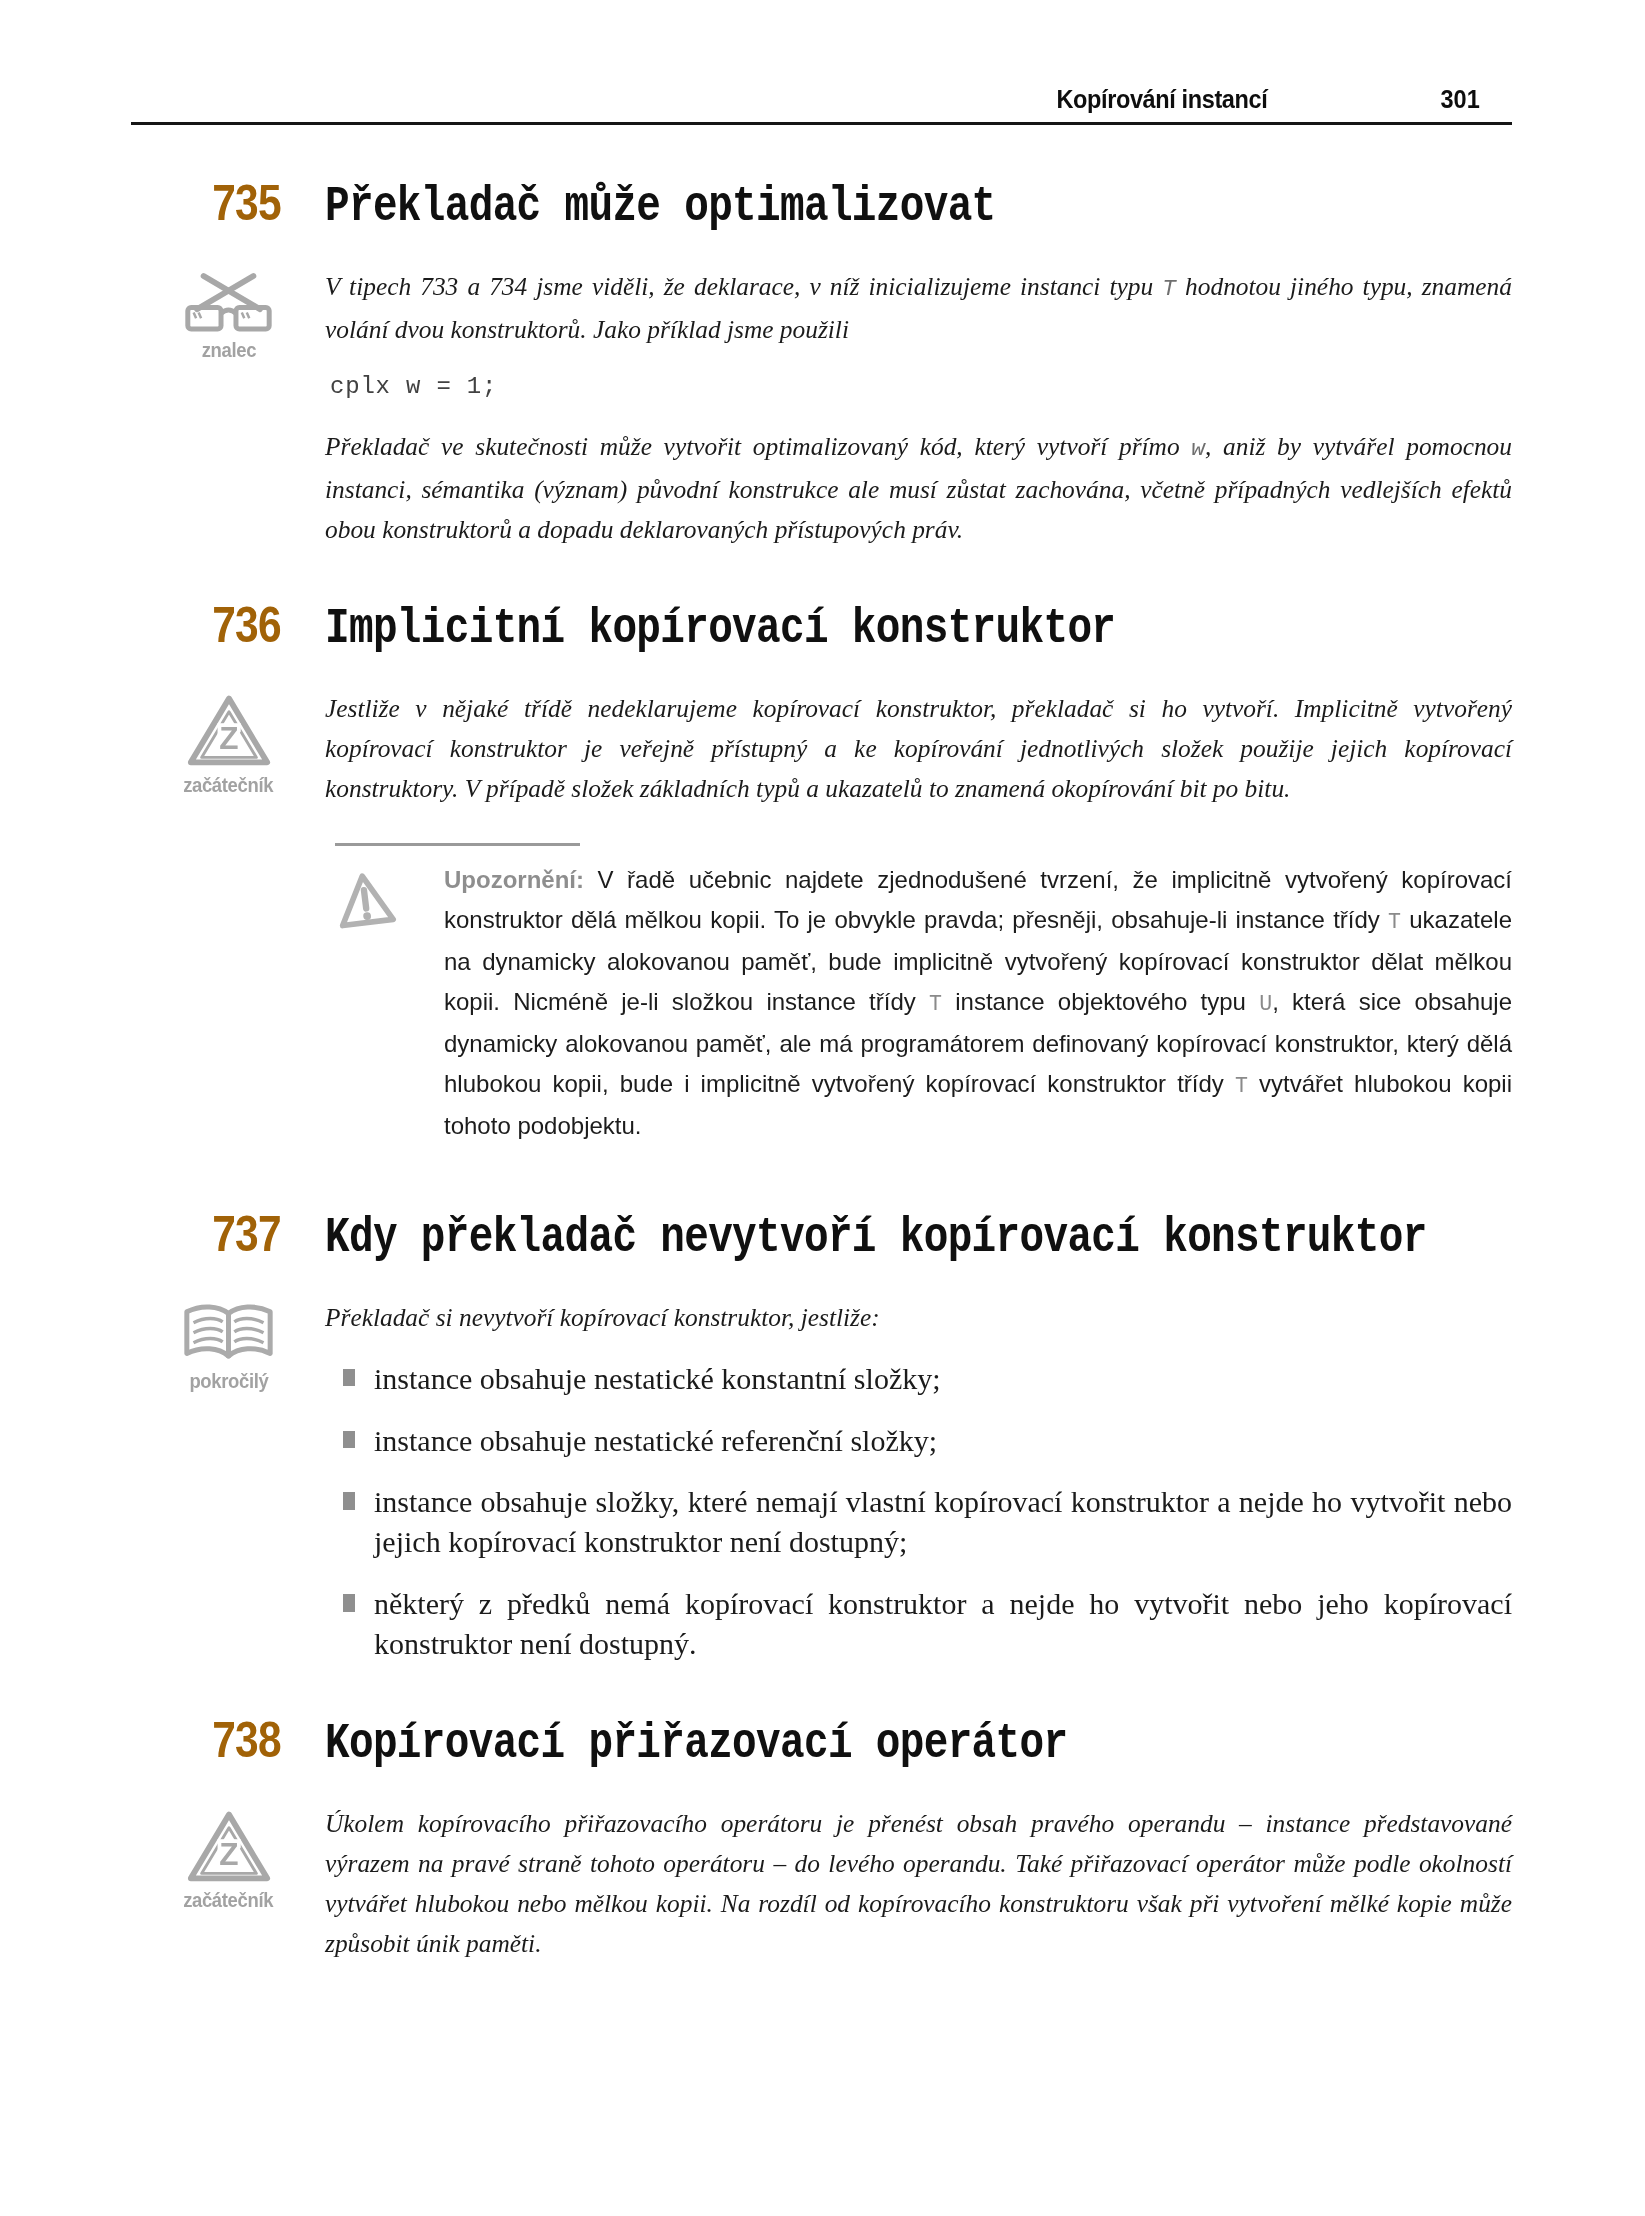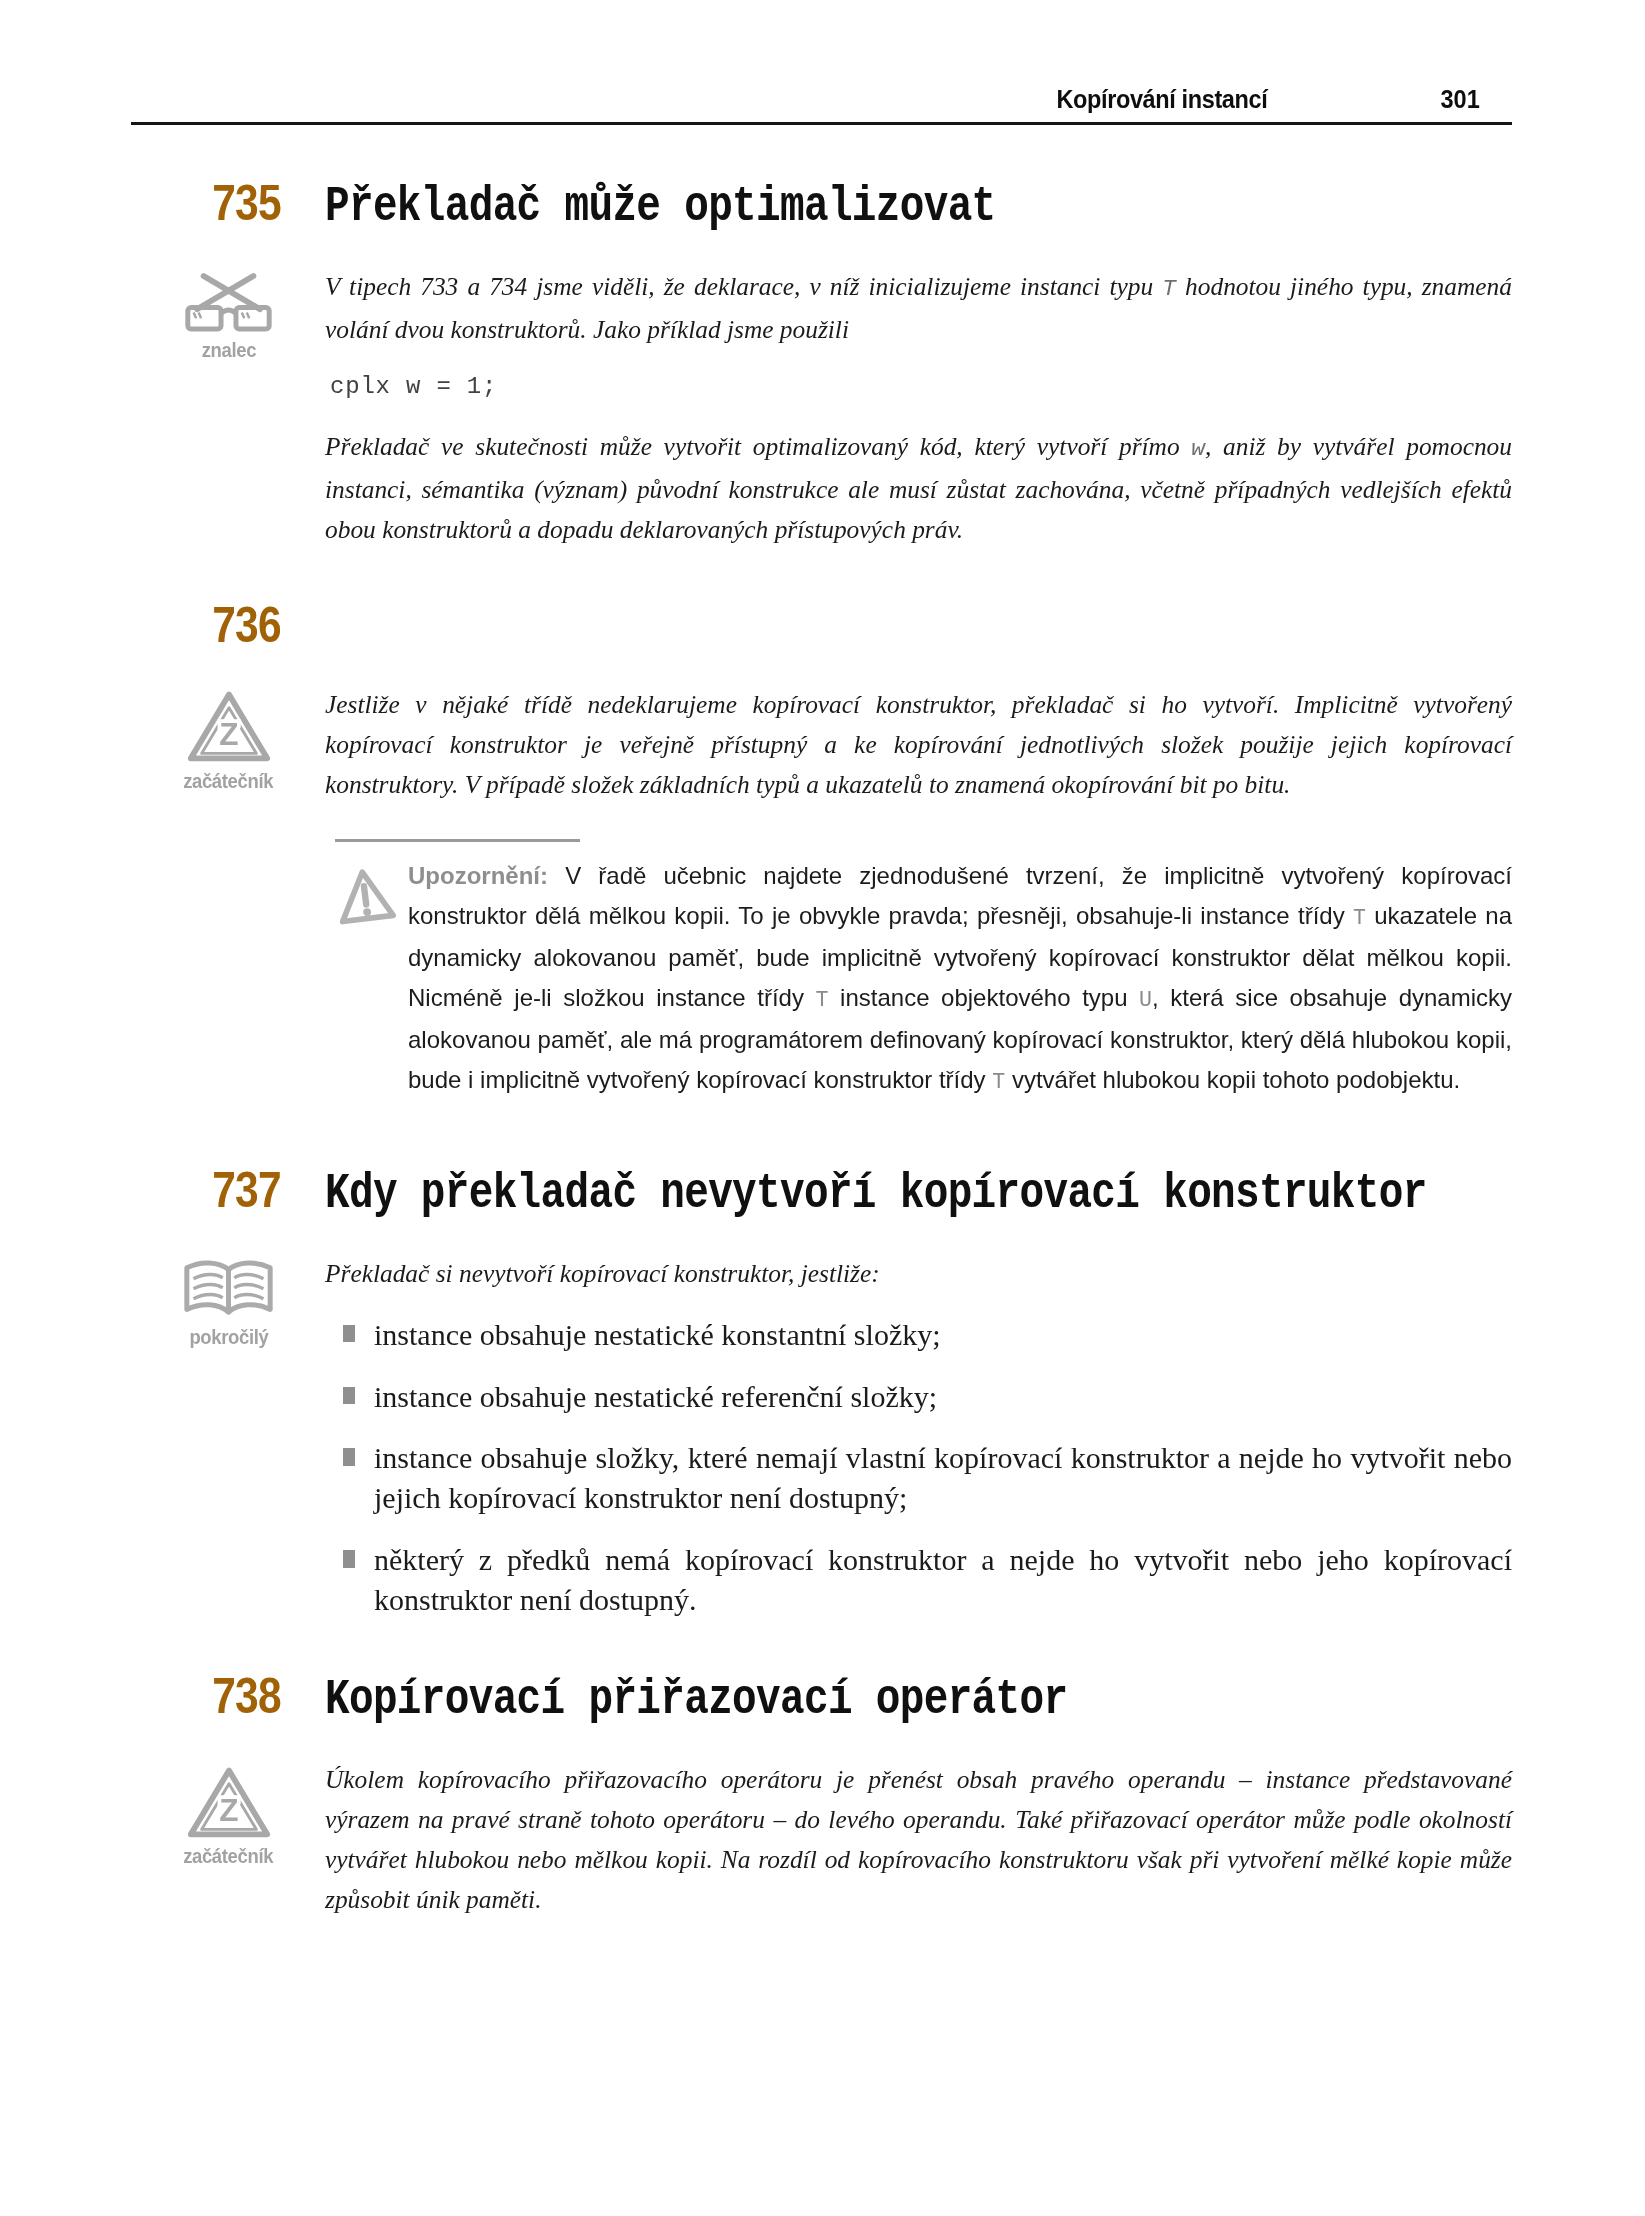--- a/index.html
+++ b/index.html
@@ -33,21 +33,21 @@
   .badge-label{margin-top:3.3px;font-family:"Liberation Sans",sans-serif;font-weight:bold;
     font-size:21px;color:#a2a2a2;display:inline-block;transform:scaleX(.88);letter-spacing:-0.4px;}
   
   .body-p{font-size:25.4px;line-height:40px;text-align:justify;margin:0;color:#1b1b1b;hyphens:manual;font-style:italic;}
   .mono{font-family:"Liberation Mono",monospace;color:#6f6f6f;font-size:.9em;}
   .codeblock{font-family:"Liberation Mono",monospace;font-size:24px;letter-spacing:0.8px;
     color:#424242;margin:25px 0 25px 5px;line-height:1.1;white-space:pre;}
   
   .warn{margin-top:35px;}
   .warn-rule{width:245px;height:3.3px;background:#9a9a9a;margin-left:10px;}
-  .warn-row{display:flex;margin-top:13.3px;}
+  .warn-row{display:flex;margin-top:13.3px;gap:36px;}
   .warn-icon-wrap{flex:0 0 83px;padding:6.7px 0 0 8.3px;box-sizing:border-box;}
   .warn-p{flex:1;font-family:"Liberation Sans",sans-serif;font-size:24px;line-height:40px;
     text-align:justify;color:#1c1c1c;margin:0;hyphens:manual;}
   .warn-label{font-weight:bold;color:#8e8e8e;}
   .warn-p .mono{color:#8a8a8a;}
   
   .blist{list-style:none;margin:21.7px 0 0 0;padding:0;}
   .blist li{position:relative;padding-left:49px;margin-bottom:21.7px;
     font-size:30px;line-height:40px;text-align:justify;hyphens:manual;}
   .bmark{position:absolute;left:18.3px;top:10px;width:11.7px;height:17.5px;background:#8f8f8f;}
@@ -97,20 +97,23 @@
         <pre class="codeblock">cplx w = 1;</pre>
         <p class="body-p"><span>Překladač ve skutečnosti může vytvořit optimalizovaný kód, který vytvoří přímo </span><span class="mono">w</span><span>, aniž by vytvářel pomocnou instanci, sémantika (význam) původní konstrukce ale musí zůstat zachována, včetně případných vedlejších efektů obou konstruktorů a dopadu deklarovaných přístupových práv.</span></p>
       </div>
     </div>
   </section>
 
   <section id="s736" class="mx">
     <div class="srow shead">
       <div class="mcol">
           <div class="snum"><span>736</span></div>
+        </div>
+      <div class="ccol">
+          <h1 class="stitle"><span>Implicitní kopírovací konstruktor</span></h1>
         </div>
     </div>
     <div class="srow sbody">
       <div class="mcol">
         <div class="badge">
           <svg width="88" height="78" viewBox="0 0 106 94" fill="none" stroke="#a8a8a8">
             <path d="M53 9 L99 86 L7 86 Z" stroke-width="7" stroke-linejoin="round"></path>
             <path d="M53 25 L86 80 L20 80 Z" stroke-width="3.5" stroke-linejoin="round"></path>
             <text x="53" y="70" text-anchor="middle" font-family="Liberation Sans, sans-serif" font-weight="bold" font-size="38" fill="#a8a8a8" stroke="#ffffff" stroke-width="9" paint-order="stroke">Z</text>
           </svg>

